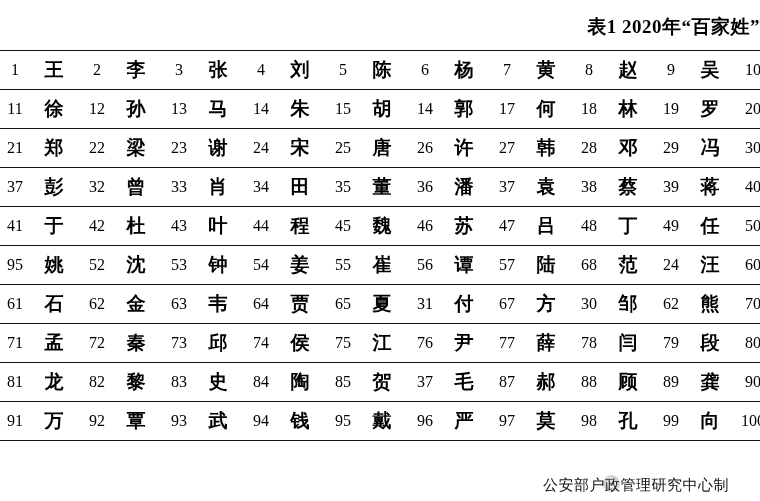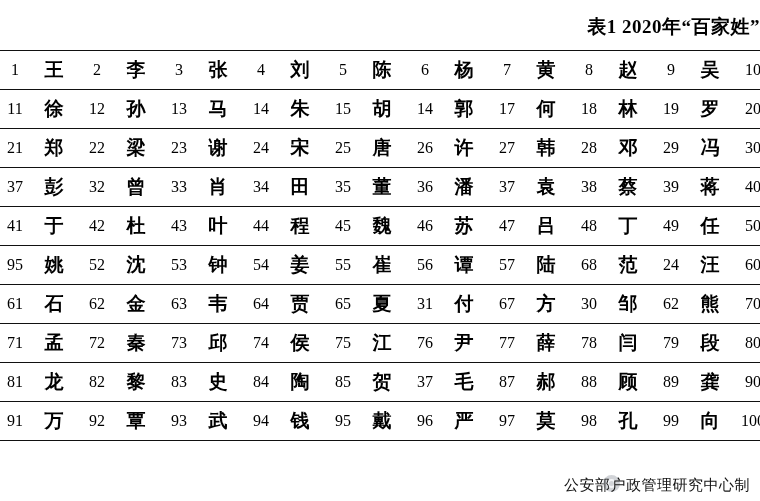--- a/index.html
+++ b/index.html
@@ -57,21 +57,21 @@
     width: 44px;
     font-weight: 700;
     font-size: 19px;
     padding-right: 6px;
   }
   table.surname-table tr.first td {
     border-top: 1px solid #111111;
   }
   .footer {
     position: absolute;
-    right: 10px;
+    right: 31px;
     bottom: 6px;
     font-size: 15px;
     font-family: "Liberation Serif", "DejaVu Serif", serif;
     color: #111111;
     letter-spacing: 0.5px;
   }
   .watermark {
     position: absolute;
     right: 140px;
     bottom: 9px;

